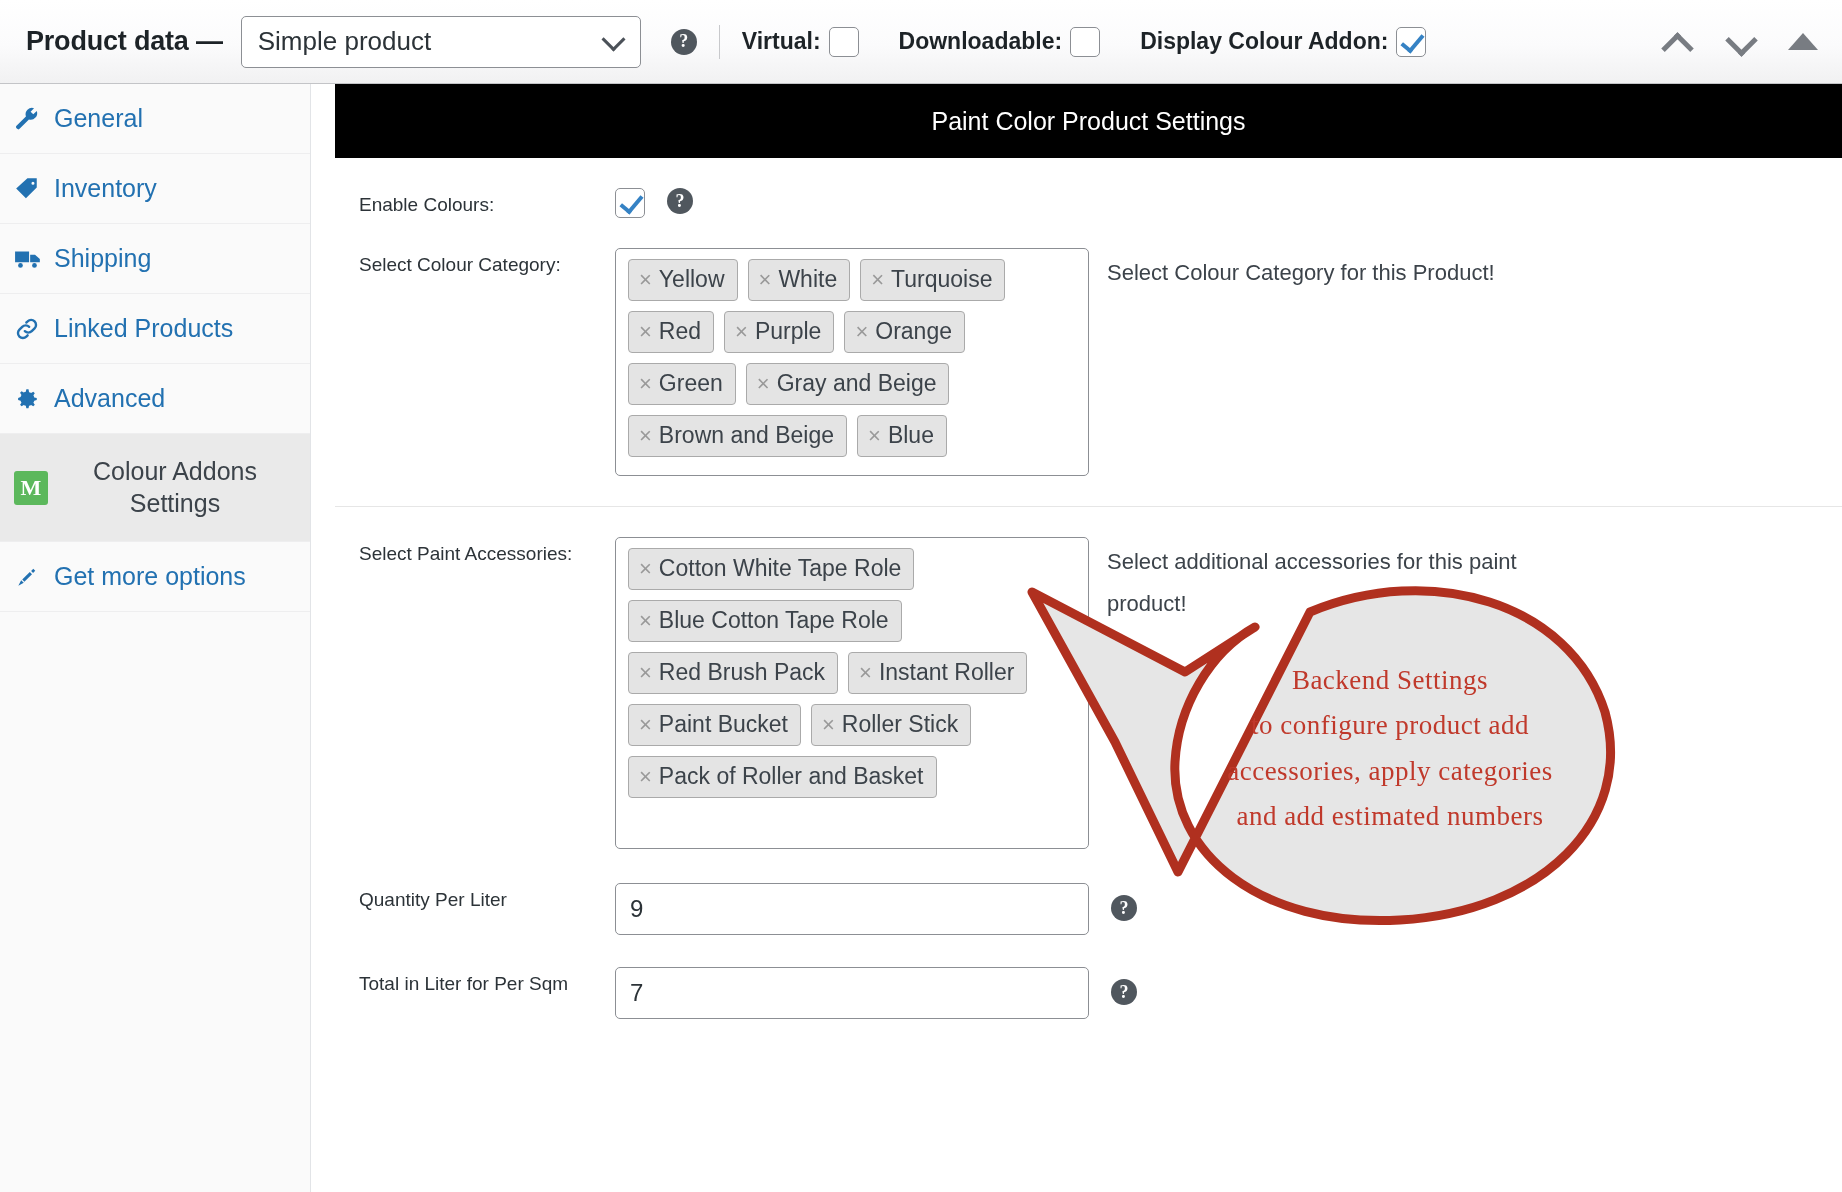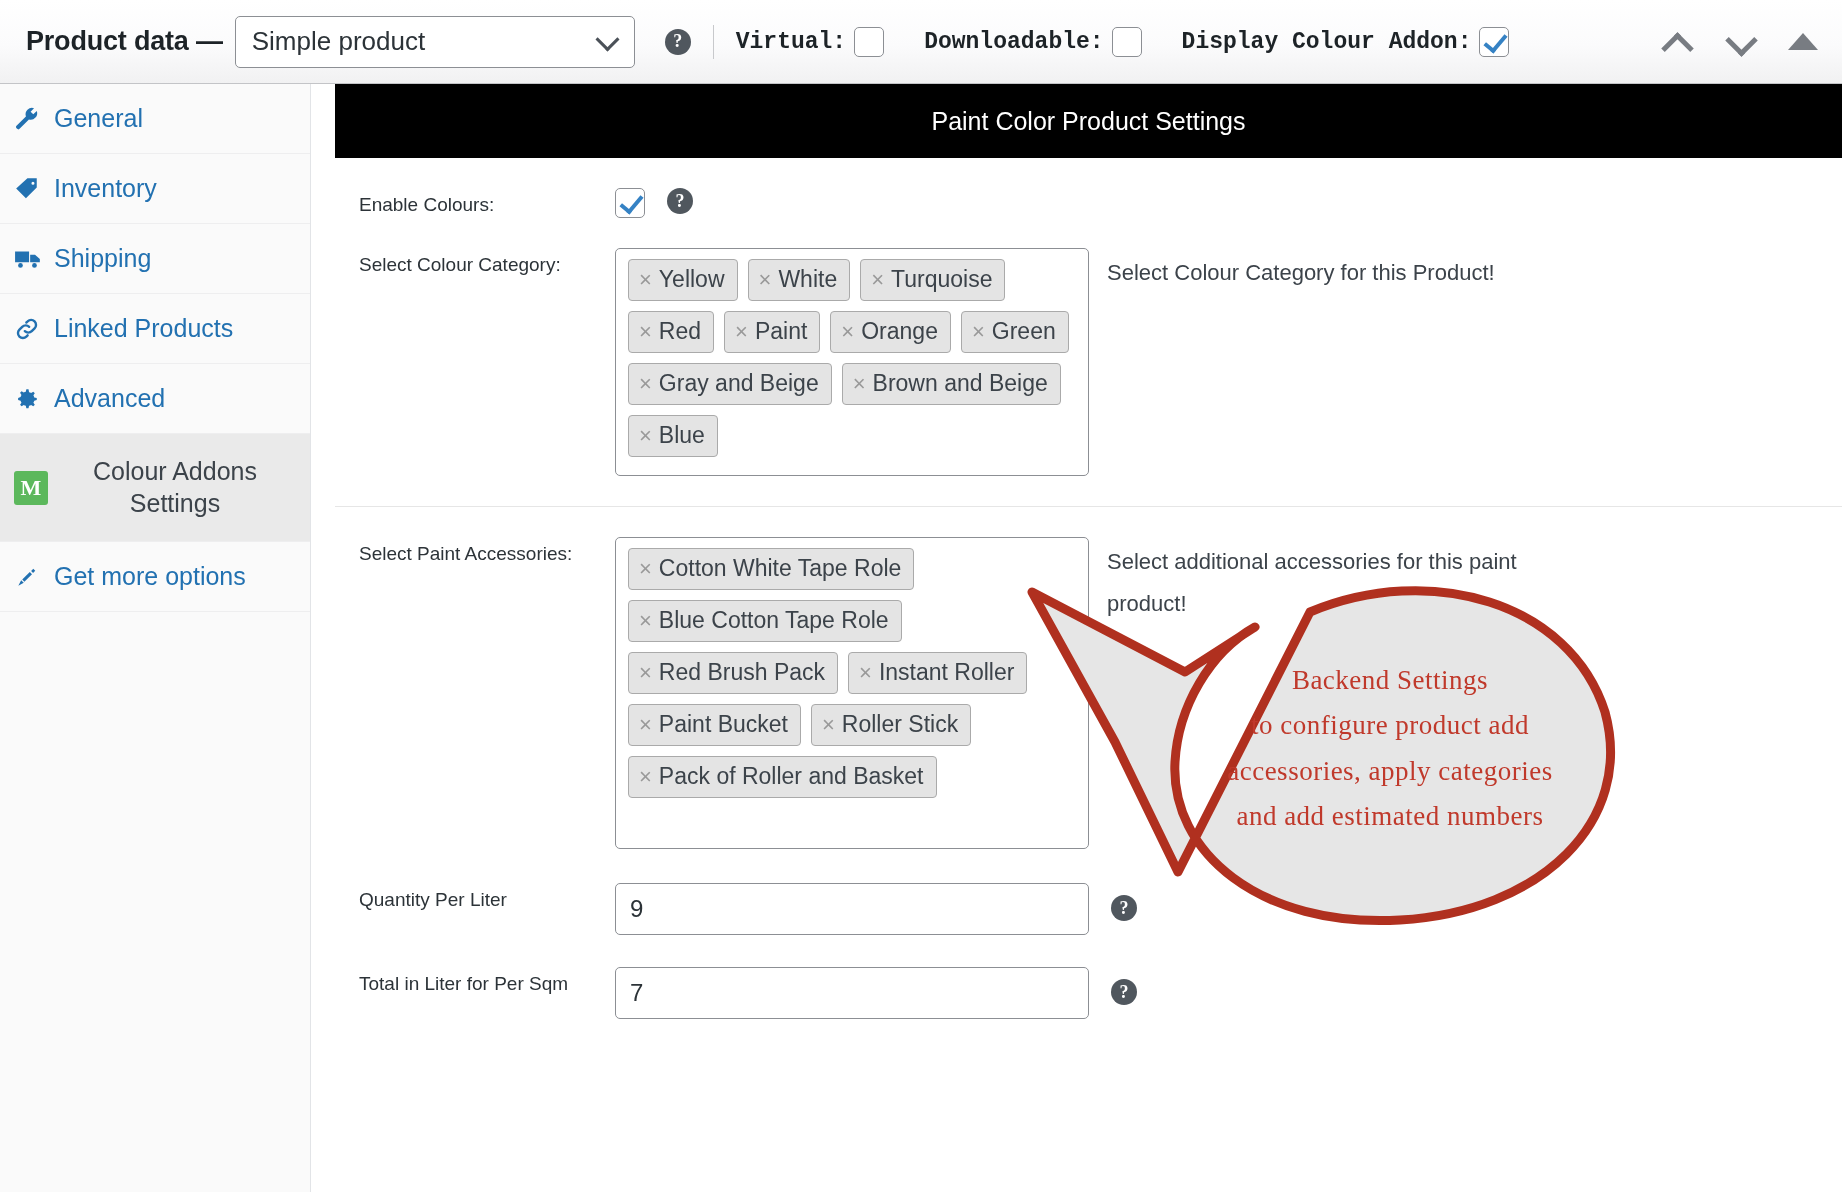--- a/index.html
+++ b/index.html
@@ -18,21 +18,21 @@
     border-bottom: 1px solid #c3c4c7;
     display: flex; align-items: center;
     padding: 0 18px 0 26px;
   }
   .product-data-title {
     font-size: 27px; font-weight: bold; color: #1d2327;
     letter-spacing: -0.2px; white-space: nowrap;
   }
   .type-select {
     position: relative;
-    margin-left: 12px;
+    margin-left: 18px;
     width: 400px; height: 52px;
     border: 1px solid #8c8f94; border-radius: 5px;
     background: #fff;
     display: flex; align-items: center;
     padding: 0 16px;
   }
   .type-select-label { font-size: 26px; color: #2c3338; }
   .chevron-dn {
     position: absolute; right: 18px; top: 50%;
     width: 17px; height: 17px;
@@ -44,21 +44,21 @@
     background: #50575e; color: #fff;
     font-size: 18px; font-weight: bold;
     display: inline-flex; align-items: center; justify-content: center;
     font-family: "Liberation Serif", serif;
     flex: none;
   }
   .hdr-help { margin-left: 30px; }
   .hdr-divider { width: 1px; height: 34px; background: #c8c9cc; margin: 0 22px; }
   .chk-group { display: flex; align-items: center; white-space: nowrap; }
   .chk-group + .chk-group { margin-left: 40px; }
-  .chk-label { font-size: 23px; font-weight: bold; color: #1d2327; margin-right: 8px; font-family: Liberation Mono, monospace; }
+  .chk-label { font-size: 23px; font-weight: bold; color: #1d2327; margin-right: 8px; }
   .cbox {
     width: 30px; height: 30px;
     border: 1px solid #8c8f94; border-radius: 5px;
     background: #fff; position: relative; flex: none;
   }
   .cbox.checked::after {
     content: ""; position: absolute;
     left: 9px; top: 2px; width: 9px; height: 18px;
     border-right: 4px solid #3582c4; border-bottom: 4px solid #3582c4;
     transform: rotate(40deg);
@@ -298,21 +298,21 @@
           <span class="tag">
               <span class="x">×</span>
               <span>Turquoise</span>
             </span>
           <span class="tag">
               <span class="x">×</span>
               <span>Red</span>
             </span>
           <span class="tag">
               <span class="x">×</span>
-              <span>Paint</span>
+              <span>Purple</span>
             </span>
           <span class="tag">
               <span class="x">×</span>
               <span>Orange</span>
             </span>
           <span class="tag">
               <span class="x">×</span>
               <span>Green</span>
             </span>
           <span class="tag">

